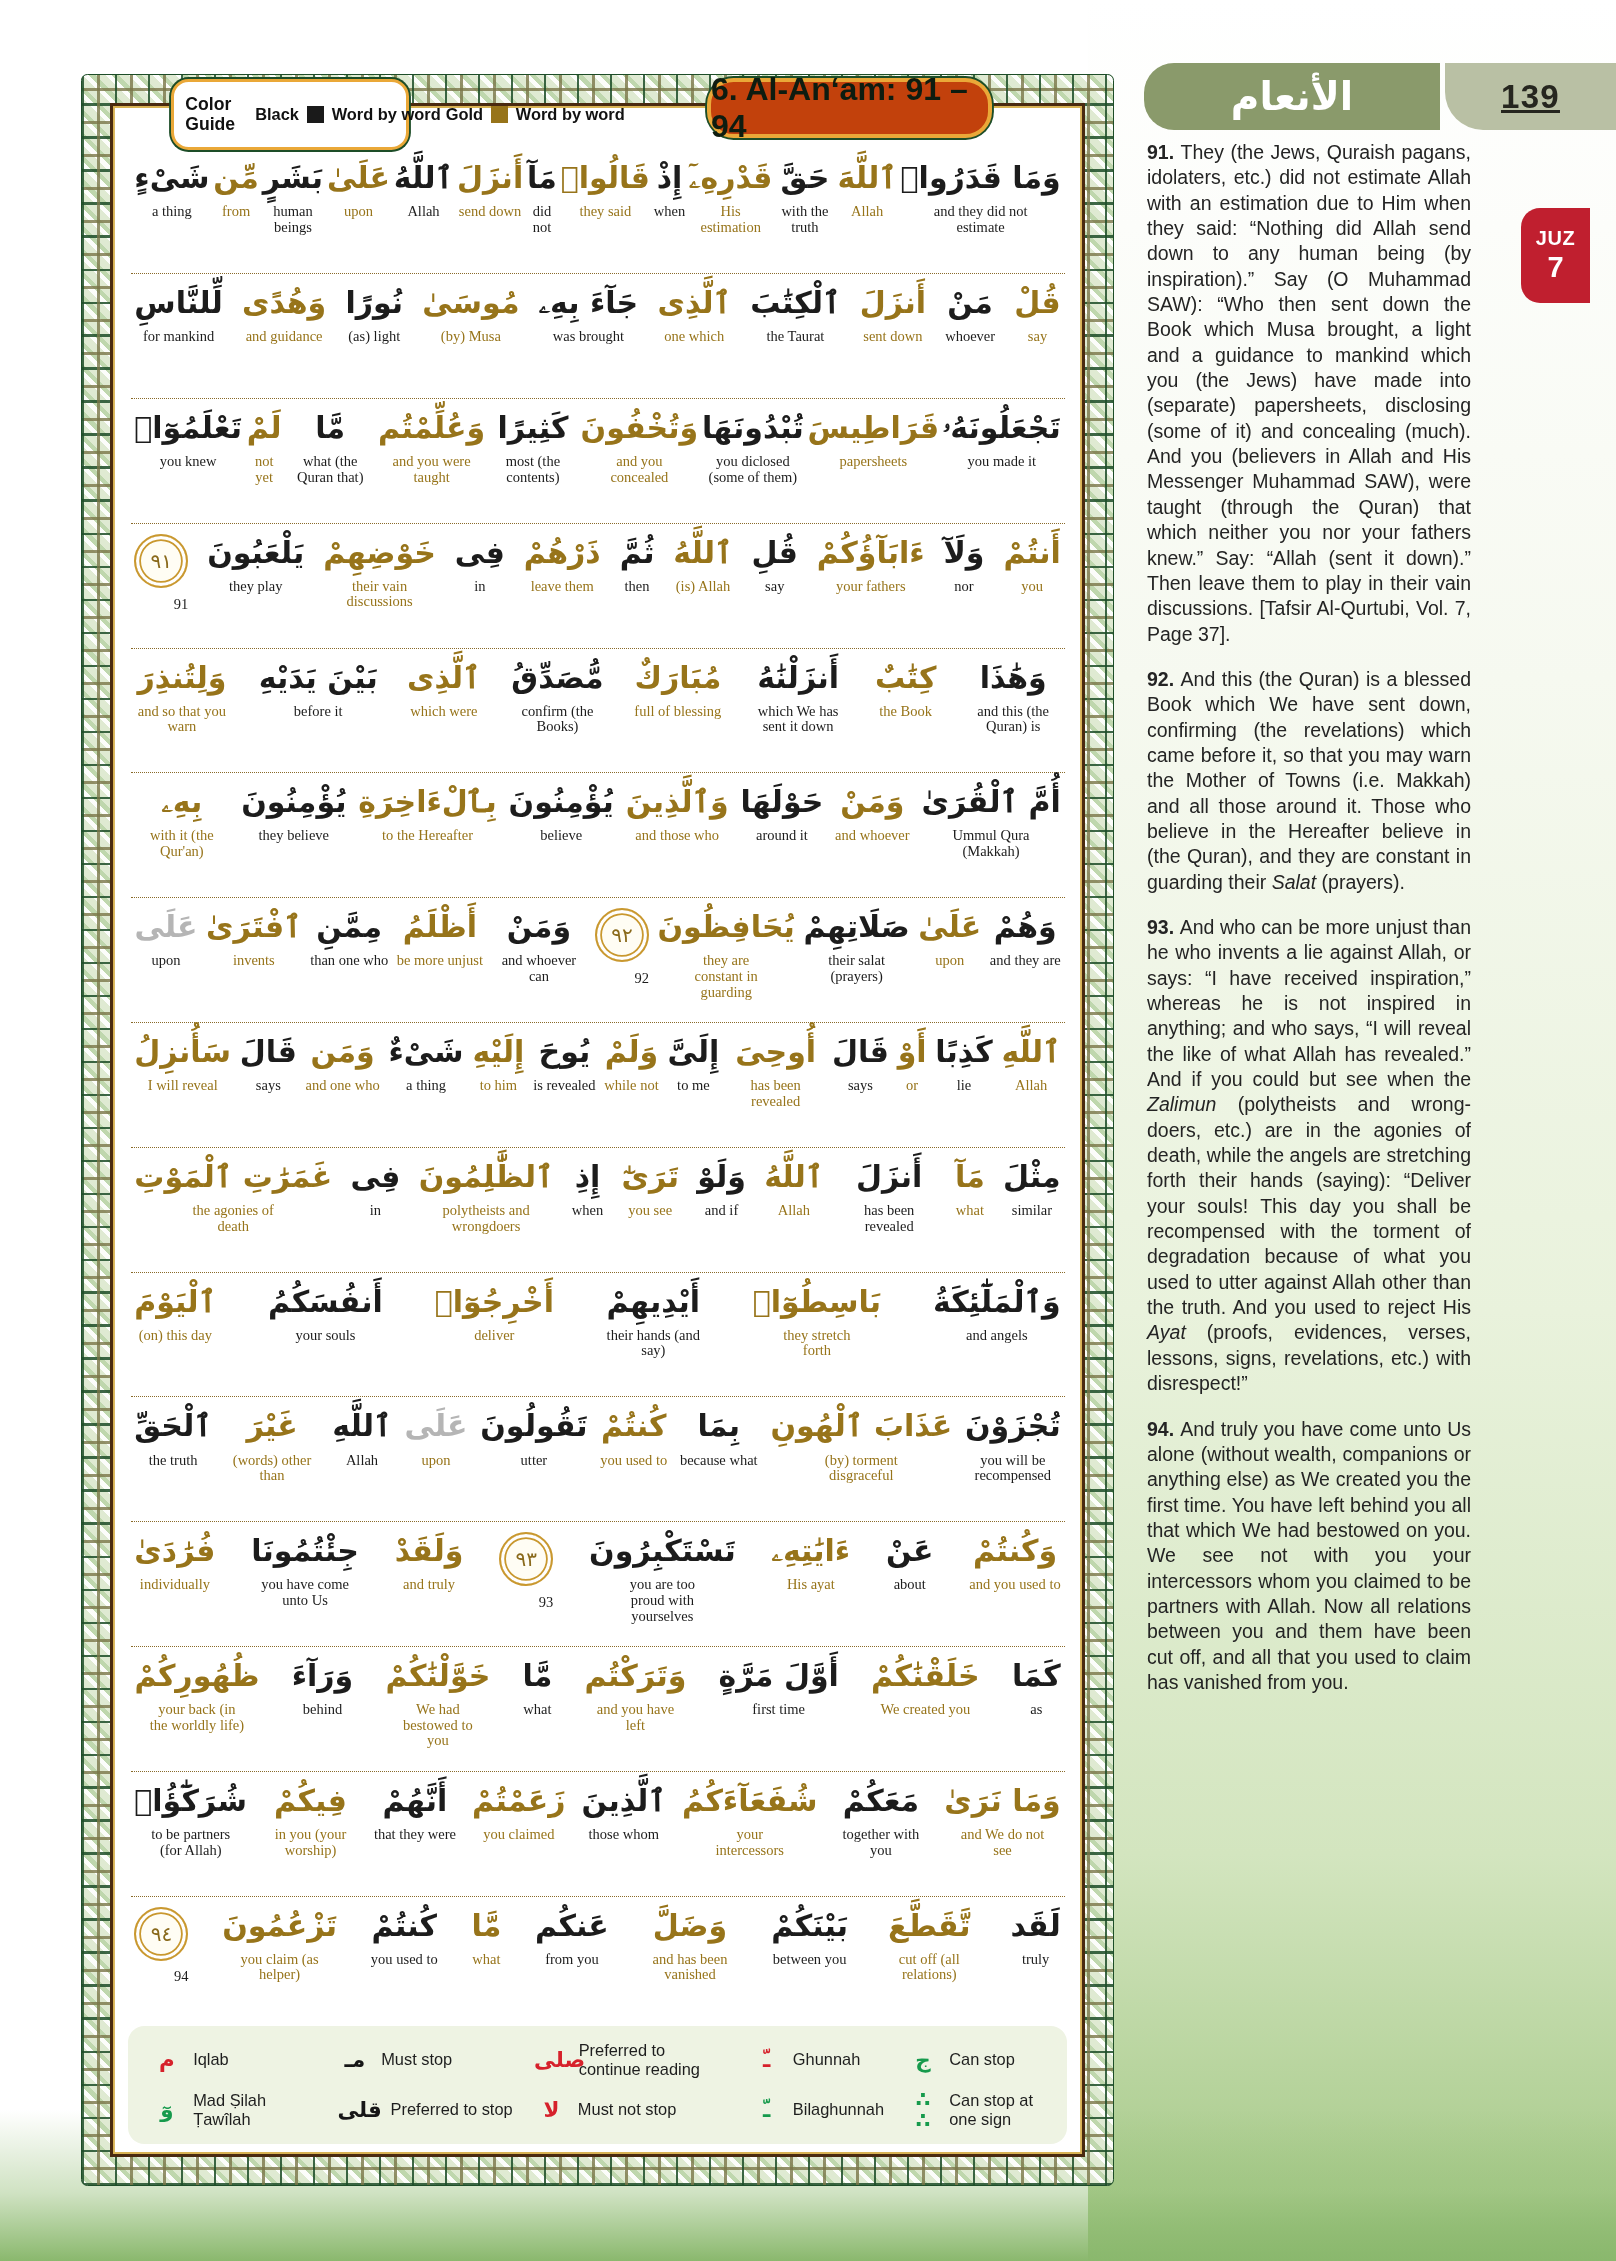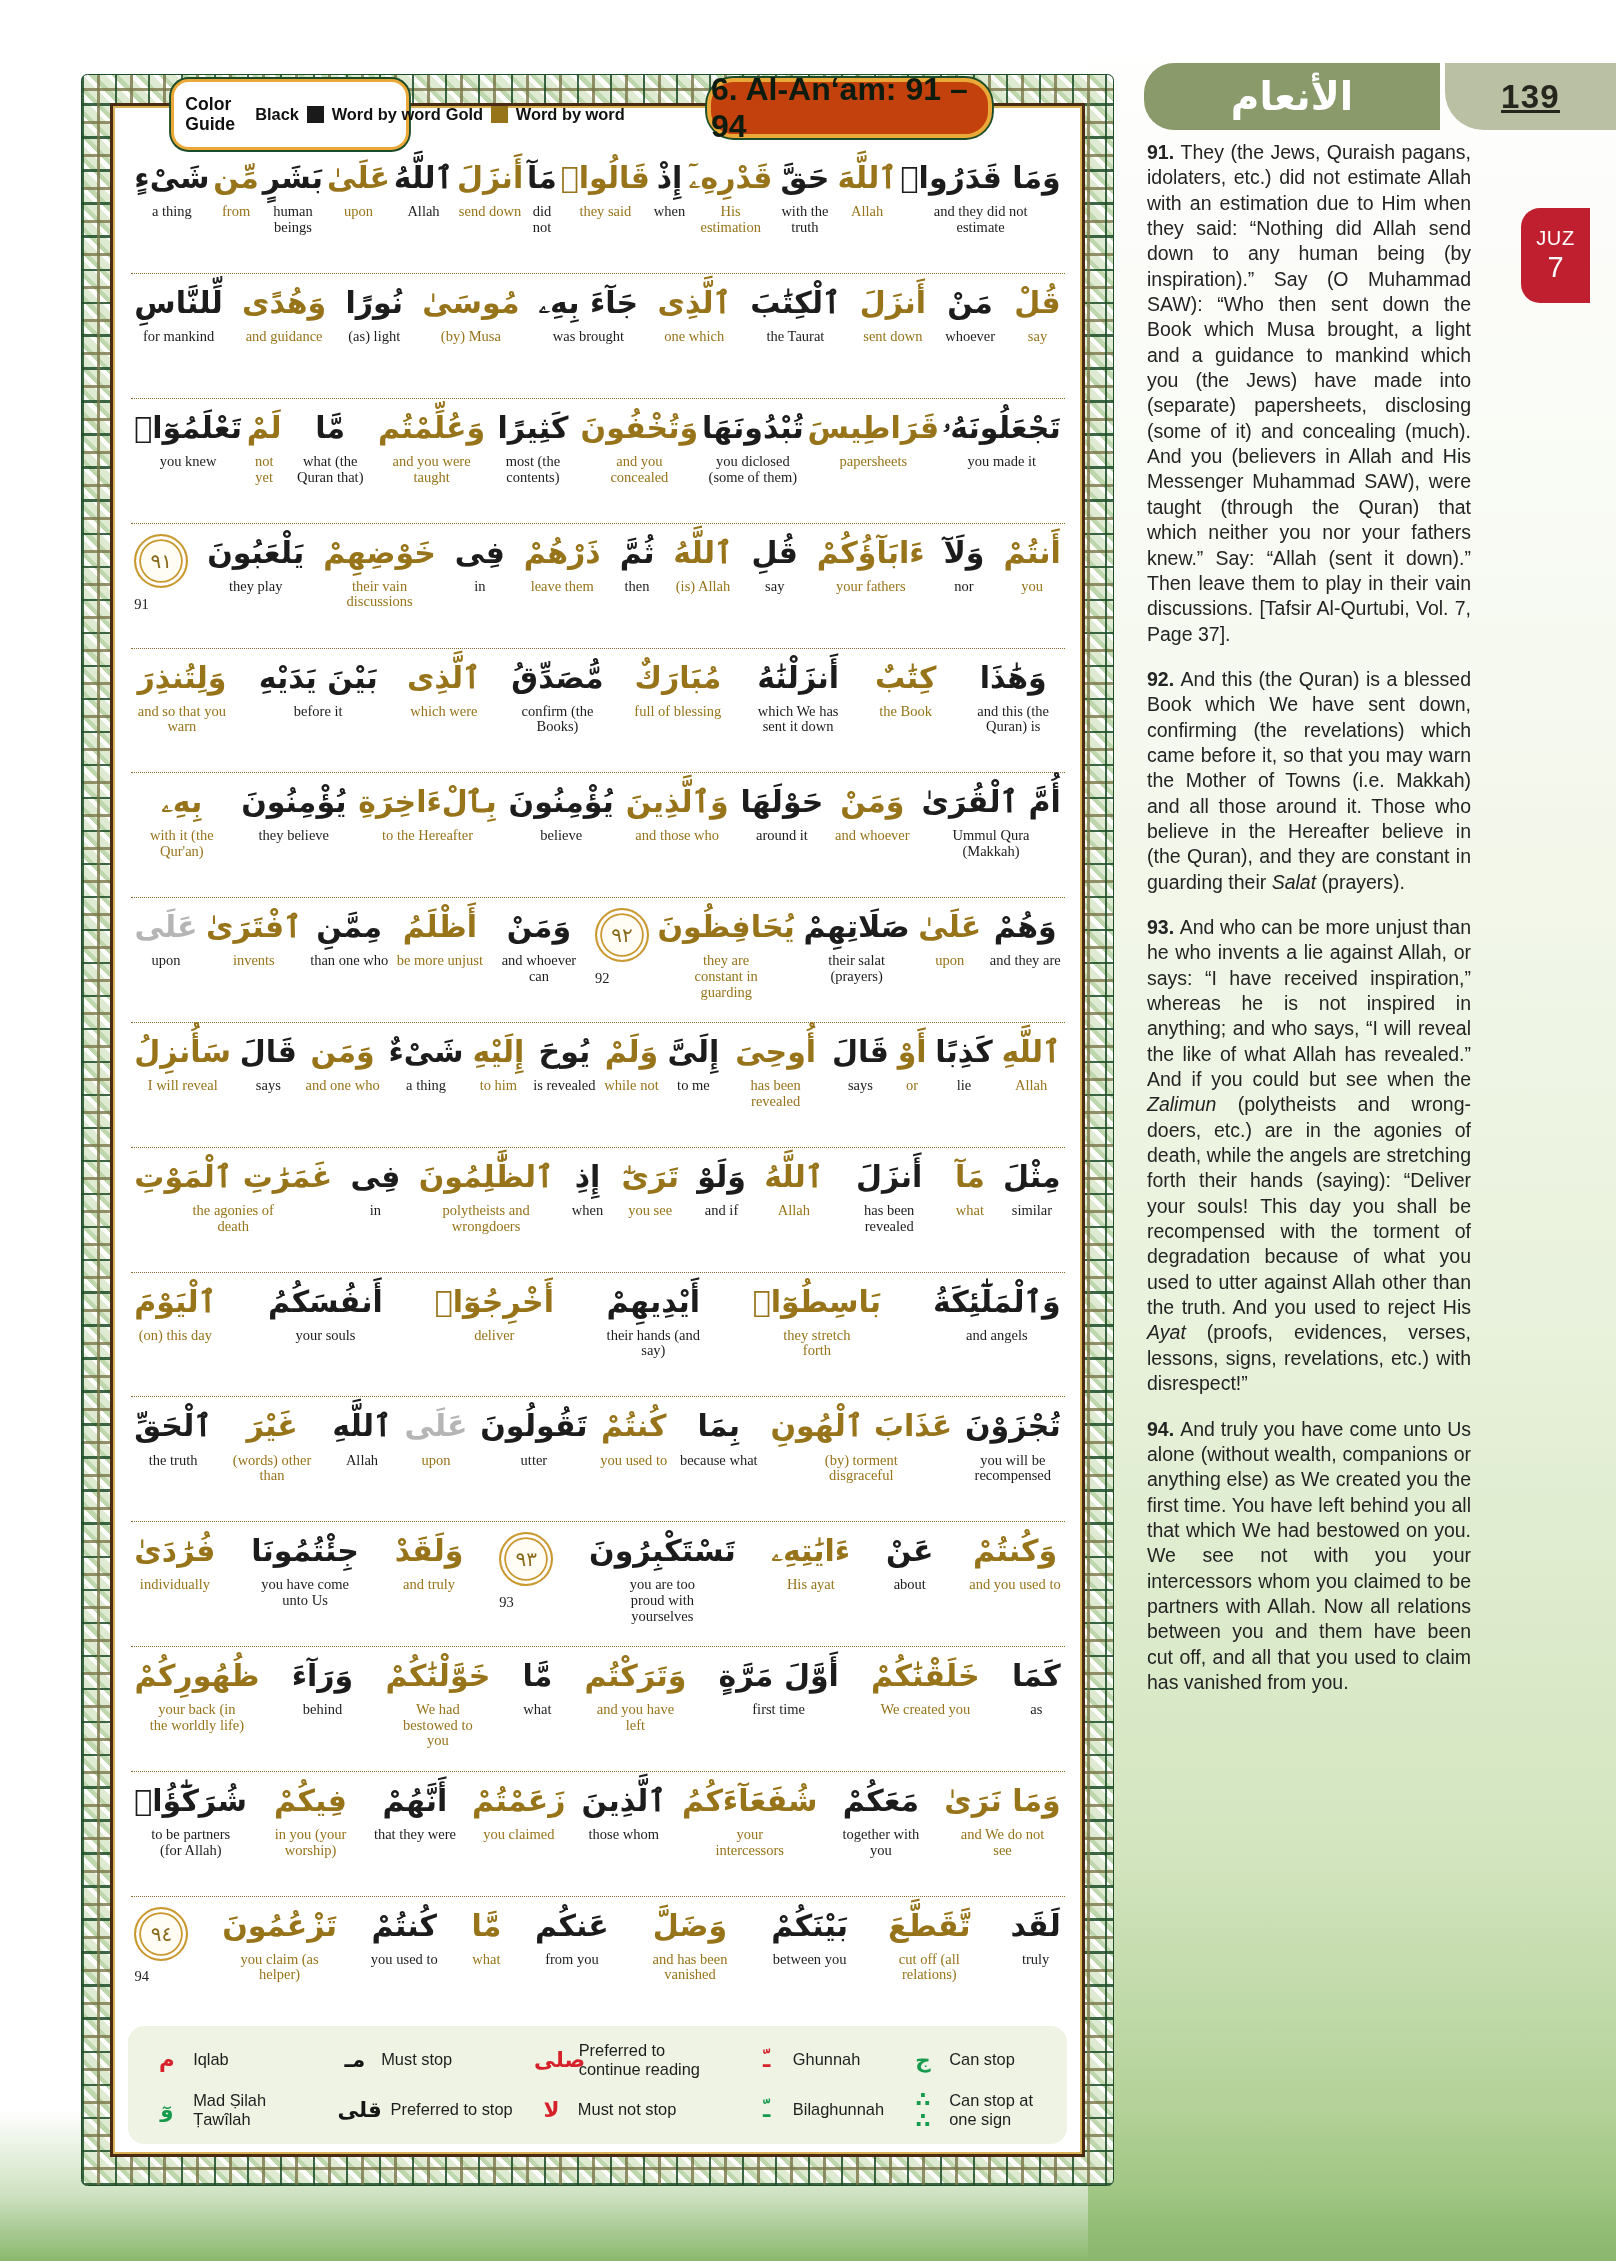--- a/index.html
+++ b/index.html
@@ -22,21 +22,21 @@
     box-shadow:inset 0 0 0 1.9px #d8b254;box-sizing:border-box;display:flex;flex-direction:column;padding:6.3px 15px 8.8px;}
 
   .lines{flex:1;display:flex;flex-direction:column;padding:37px 2.5px 0;}
   .line{flex:1;display:flex;direction:rtl;justify-content:space-between;align-items:flex-start;
     gap:3.8px;border-bottom:1.9px dotted #8a6a2a;padding:10px 3.8px 2.5px;}
   .line:last-child{border-bottom:none;}
   .word-unit{display:flex;flex-direction:column;align-items:center;gap:7.6px;}
   .ar{font-family:"DejaVu Sans",sans-serif;font-weight:bold;font-size:30px;line-height:1.25;white-space:nowrap;}
   .gloss{direction:ltr;font-family:"Liberation Serif",serif;font-size:14.5px;line-height:1.08;text-align:center;max-width:95px;}
   .c-g{color:#97741a;} .c-k{color:#1c1c1c;} .c-s{color:#b5b5b5;}
-  .medallion-unit{display:flex;flex-direction:column;align-items:flex-end;gap:8.8px;}
+  .medallion-unit{display:flex;flex-direction:column;align-items:flex-start;gap:8.8px;}
   .medallion{width:50px;height:50px;border-radius:50%;border:2.5px solid #c9982f;
     box-shadow:inset 0 0 0 3.2px #ffffff,inset 0 0 0 5px #c9982f;display:flex;align-items:center;justify-content:center;
     font-family:"DejaVu Sans",sans-serif;font-size:20px;color:#8a6a1c;background:radial-gradient(#fffdf4 55%,#f0dfae);}
 
   
   .legend{background:#eef3e3;border-radius:16.4px;margin:5px 0 1.3px;padding:12.6px 21.4px;
     display:grid;grid-auto-flow:column;grid-template-rows:repeat(2,1fr);grid-template-columns:repeat(5,auto);
     column-gap:21.4px;row-gap:7.6px;align-items:center;justify-content:space-between;}
   .legend-item{display:flex;align-items:center;gap:8.8px;}
   .legend-sym{min-width:35px;text-align:center;font-family:"DejaVu Sans",sans-serif;font-weight:bold;font-size:21.4px;line-height:1;}
@@ -57,21 +57,21 @@
     border:4.4px solid #eaa838;border-radius:26.5px;box-shadow:0 0 0 1.9px #1d4d28;box-sizing:border-box;
     display:flex;align-items:center;justify-content:center;font-weight:bold;font-size:32px;color:#0e1c10;}
 
   .surah-banner{position:absolute;left:1144px;top:63px;width:296px;height:67px;background:#8a9a6b;
     border-radius:30px 0 0 30px;display:flex;align-items:center;justify-content:center;
     color:#ffffff;font-family:"DejaVu Sans",sans-serif;font-size:39px;font-weight:bold;}
   .page-num-box{position:absolute;left:1445px;top:63px;width:171px;height:67px;background:#b9c0a4;
     border-radius:0 0 0 38px;display:flex;align-items:center;justify-content:center;
     font-weight:bold;font-size:33px;color:#26261f;letter-spacing:1.3px;text-decoration:underline;}
   .juz-badge{position:absolute;left:1521px;top:208px;width:69px;height:95px;background:#c01f2f;
-    border-radius:19px 0 0 19px;color:#fff;display:flex;flex-direction:column;align-items:center;justify-content:center;font-weight:normal;}
+    border-radius:19px 0 0 19px;color:#fff;display:flex;flex-direction:column;align-items:center;justify-content:center;font-weight:bold;}
   .juz-label{font-size:20px;letter-spacing:0.6px;}
   .juz-num{font-size:29px;margin-top:1.3px;}
 
   
   .translation{position:absolute;left:1135px;top:140px;width:348px;}
   .translation p{margin:0 12px 20px;font-size:19.5px;line-height:1.3;text-align:justify;color:#242424;}
 </style>
 </head>
 <body>
 

